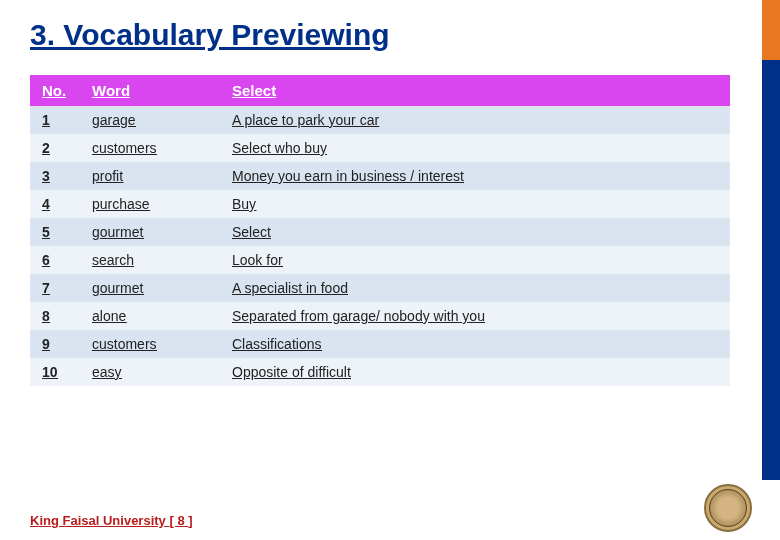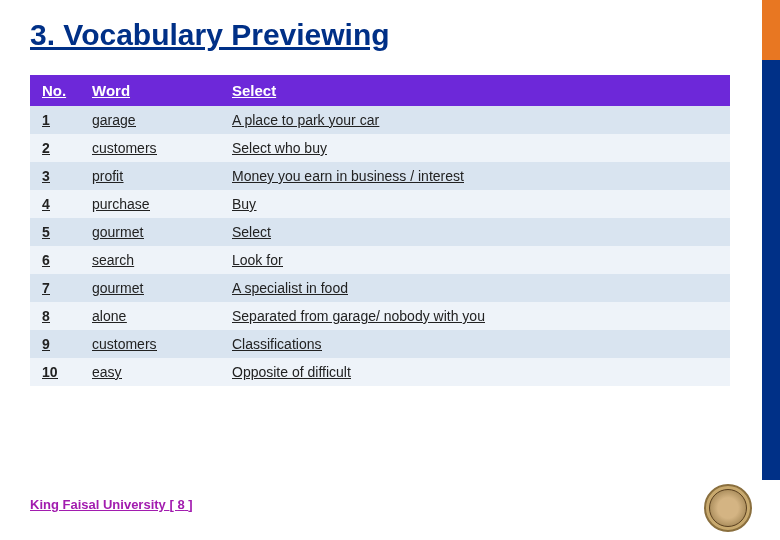--- a/index.html
+++ b/index.html
@@ -57,21 +57,21 @@
       right: 50px;
       bottom: 55px;
     }
 
     table {
       width: 100%;
       border-collapse: collapse;
     }
 
     thead tr {
-      background: #6d28d9;
+      background: #d946ef;
       color: #ffffff;
       margin-top: 35px;
     }
 
     thead th {
       padding: 7px 12px;
       text-align: left;
       font-size: 15px;
       font-weight: bold;
     }
@@ -94,24 +94,24 @@
       font-weight: bold;
       width: 50px;
     }
 
     tbody td:nth-child(2) {
       width: 140px;
     }
 
     .footer {
       position: absolute;
-      bottom: 28px;
+      bottom: 12px;
       left: 30px;
       font-size: 13px;
-      color: #a21caf;
+      color: #b91c1c;
       font-weight: bold;
     }
 
     
     .logo-circle {
       position: absolute;
       bottom: 8px;
       right: 28px;
       width: 48px;
       height: 48px;

